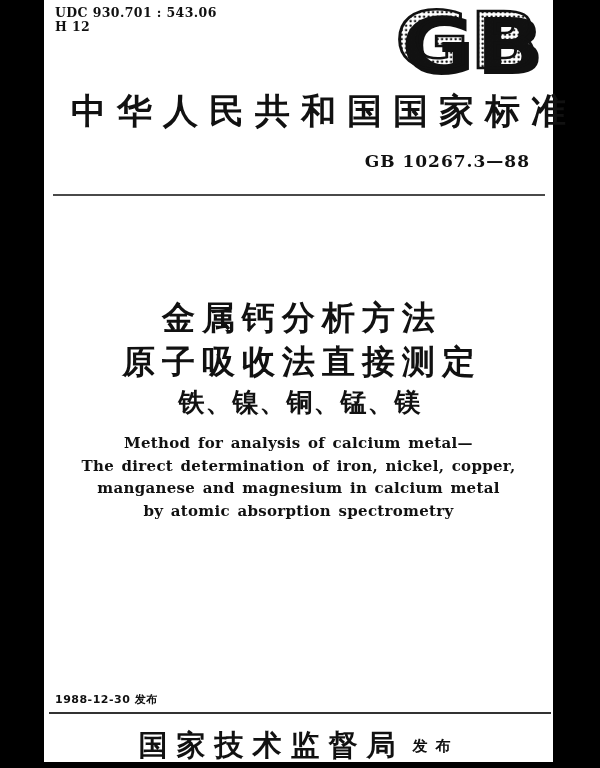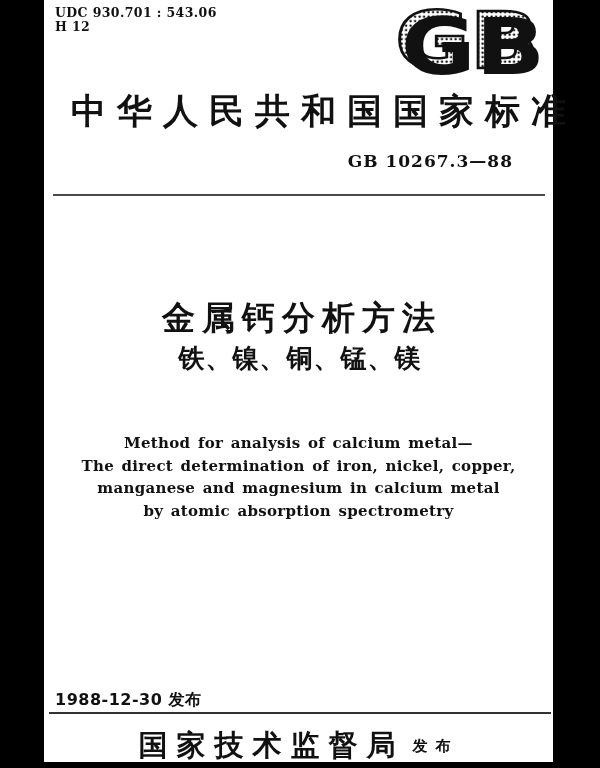--- a/index.html
+++ b/index.html
@@ -24,21 +24,21 @@
 
   .heading{
     position:absolute;left:0;right:0;top:92px;
     text-align:center;white-space:nowrap;
     font-family:"DejaVu Serif","Liberation Serif",serif;
     font-weight:bold;font-size:35px;line-height:38px;
     letter-spacing:11px;padding-left:27px;box-sizing:border-box;
   }
 
   .std-number{
-    position:absolute;right:40px;top:151px;
+    position:absolute;right:23px;top:151px;
     font-family:"DejaVu Serif",serif;font-weight:bold;
     font-size:17px;letter-spacing:1px;white-space:nowrap;
   }
 
   .rule{position:absolute;height:0;border-top:2px solid #4a4a4a;}
   .rule-top{left:9px;right:8px;top:194px;}
   .rule-bottom{left:5px;right:2px;top:712px;border-top-color:#333;}
 
   .title-cn{
     position:absolute;left:0;right:0;top:296px;text-align:center;
@@ -52,21 +52,21 @@
     position:absolute;left:0;right:0;top:432px;text-align:center;
     font-family:"DejaVu Serif","Liberation Serif",serif;
     font-weight:bold;font-size:15px;line-height:22.5px;
     letter-spacing:.3px;word-spacing:2px;white-space:nowrap;
   }
 
   .dates{
     position:absolute;left:11px;right:13px;top:690px;
     display:flex;justify-content:space-between;align-items:baseline;
     font-family:"DejaVu Sans","Liberation Sans",sans-serif;
-    font-weight:bold;font-size:16px;line-height:19px;letter-spacing:.5px;
+    font-weight:bold;font-size:11px;line-height:19px;letter-spacing:.5px;
   }
 
   .issuer{
     position:absolute;left:0;right:0;top:727px;text-align:center;
     white-space:nowrap;font-weight:bold;
     font-family:"DejaVu Serif","Liberation Serif",serif;
   }
   .issuer-name{font-size:29px;line-height:36px;letter-spacing:9px;}
   .issuer-suffix{font-size:15px;letter-spacing:8px;margin-left:8px;vertical-align:4px;}
 </style>
@@ -97,20 +97,21 @@
   </svg>
 
   <div class="heading">中华人民共和国国家标准</div>
 
   <div class="std-number">GB 10267.3—88</div>
 
   <div class="rule rule-top"></div>
 
   <div class="title-cn">
     <div class="cn-line">金属钙分析方法</div>
+    <div class="cn-line">原子吸收法直接测定</div>
     <div class="cn-line cn-line-3">铁、镍、铜、锰、镁</div>
   </div>
 
   <div class="title-en">
     <div>Method for analysis of calcium metal—</div>
     <div>The direct determination of iron, nickel, copper,</div>
     <div>manganese and magnesium in calcium metal</div>
     <div>by atomic absorption spectrometry</div>
   </div>
 

